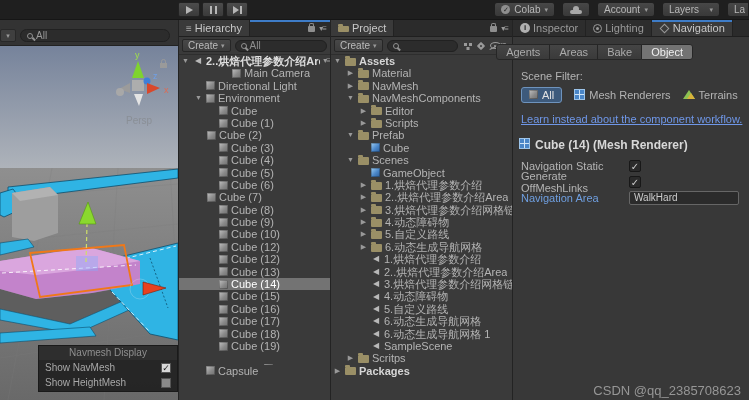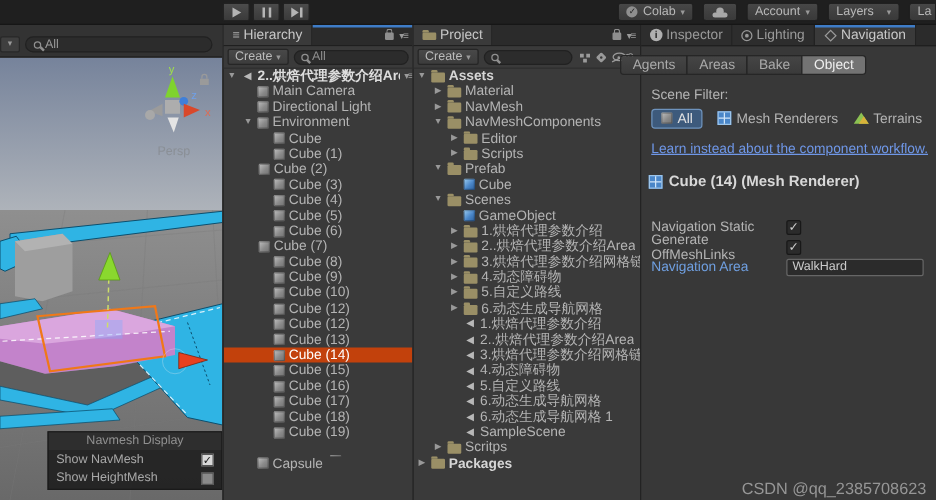--- a/index.html
+++ b/index.html
@@ -59,21 +59,21 @@
   .eye{position:relative;width:11px;height:7px;border:1px solid #9a9a9a;border-radius:50%;}
   .eye::before{content:'';position:absolute;left:3.5px;top:1.5px;width:2px;height:2px;background:#9a9a9a;border-radius:50%;}
   .eye::after{content:'';position:absolute;left:-2px;top:3px;width:14px;height:1px;background:#9a9a9a;transform:rotate(-25deg);}
   .eyecount{font-size:9px;color:#9a9a9a;margin-left:1px;}
   
   .tree{overflow:hidden;}
   .hrow,.prow{height:12.4px;line-height:12.4px;display:flex;align-items:center;gap:3px;white-space:nowrap;
               overflow:hidden;font-size:11px;color:#b4b4b4;}
   .arrow{width:9px;flex:0 0 9px;font-size:7px;color:#999;text-align:center;}
   .lbl{overflow:hidden;}
-  .hrow.selected{background:#c2410c;color:#fff;}
+  .hrow.selected{background:#737373;color:#fff;}
   .hrow.selected .lbl{color:#fff;}
   .bold .lbl{font-weight:bold;color:#d6d6d6;}
   .scene-row .lbl{font-weight:bold;color:#ddd;}
   .icon-cube{width:9px;height:9px;flex:0 0 9px;border-radius:1px;
              background:linear-gradient(135deg,#c2c2c2 0%,#8a8a8a 55%,#6f6f6f 100%);
              box-shadow:inset 0 0 0 1px rgba(0,0,0,.25);}
   .icon-cube.blue{background:linear-gradient(135deg,#9fd0f5 0%,#4a86c8 55%,#2d5f9a 100%);}
   .icon-folder{width:11px;height:8px;flex:0 0 11px;background:#9a8f66;border-radius:1px;position:relative;margin-top:1px;}
   .icon-folder::before{content:'';position:absolute;top:-2px;left:0;width:5px;height:2px;background:#9a8f66;border-radius:1px 1px 0 0;}
   .icon-scene{width:10px;flex:0 0 10px;color:#b8b8b8;font-size:8px;line-height:10px;text-align:center;}
@@ -109,21 +109,21 @@
   .filter{display:flex;align-items:center;gap:4px;font-size:11px;color:#b4b4b4;}
   .filter.selected{background:#3d5a7c;border:1px solid #6e93bd;border-radius:3px;padding:1px 7px;color:#e2e2e2;}
   .meshico{width:11px;height:11px;background:#4a86c8;position:relative;border:1px solid #9cc4ea;flex:0 0 auto;}
   .meshico::before{content:'';position:absolute;left:0;top:4px;width:100%;height:1px;background:#cfe4f7;}
   .meshico::after{content:'';position:absolute;top:0;left:4px;width:1px;height:100%;background:#cfe4f7;}
   .terrico{width:0;height:0;border-left:6px solid transparent;border-right:6px solid transparent;
            border-bottom:9px solid #8cc152;position:relative;}
   .terrico::after{content:'';position:absolute;left:-2px;top:3px;width:0;height:0;border-left:4px solid transparent;
                   border-right:4px solid transparent;border-bottom:6px solid #d8b23a;}
   .wf-link{margin:10px 0 0 8px;font-size:11px;color:#6f97e8;text-decoration:underline;cursor:pointer;}
-  .obj-header{display:flex;align-items:center;gap:5px;margin:13px 0 22px 6px;font-weight:bold;font-size:12px;color:#d8d8d8;}
+  .obj-header{display:flex;gap:5px;margin:13px 0 6px 6px;font-weight:bold;font-size:12px;color:#d8d8d8;}
   .frow{display:flex;align-items:center;height:15px;padding-left:8px;margin-top:1px;}
   .flabel{width:108px;font-size:11px;color:#b4b4b4;flex:0 0 108px;}
   .flabel.blue{color:#6f9fe0;}
   .chk{width:12px;height:12px;background:#2b2b2b;border:1px solid #181818;border-radius:2px;font-size:10px;
        line-height:11px;text-align:center;color:#cdcdcd;font-weight:bold;}
   .drop{width:110px;height:14px;background:#2b2b2b;border:1px solid #666;border-radius:2px;font-size:10px;
         color:#ccc;display:flex;align-items:center;padding:0 4px;}
   .watermark{position:absolute;right:8px;bottom:2px;font-size:13px;color:#969696;}
 </style>
 </head>
@@ -274,21 +274,21 @@
       </div>
     </div>
     <div class="tree">
       <div class="hrow scene-row" style="padding-left:2px;">
         <span class="arrow">▼</span>
         <span class="icon-scene">◀</span>
         <span class="lbl">2..烘焙代理参数介绍Area</span>
         <span class="paneltab-menu">▾≡</span>
       </div>
       <div id="hierarchy-items">
-          <div class="hrow" style="padding-left: 15px;">
+          <div class="hrow" style="padding-left: 15px; margin-left: 26px;">
             <span class="arrow"></span>
             <span class="icon-cube"></span>
             <span class="lbl">Main Camera</span>
           </div>
           <div class="hrow" style="padding-left: 15px;">
             <span class="arrow"></span>
             <span class="icon-cube"></span>
             <span class="lbl">Directional Light</span>
           </div>
           <div class="hrow" style="padding-left: 15px;">

